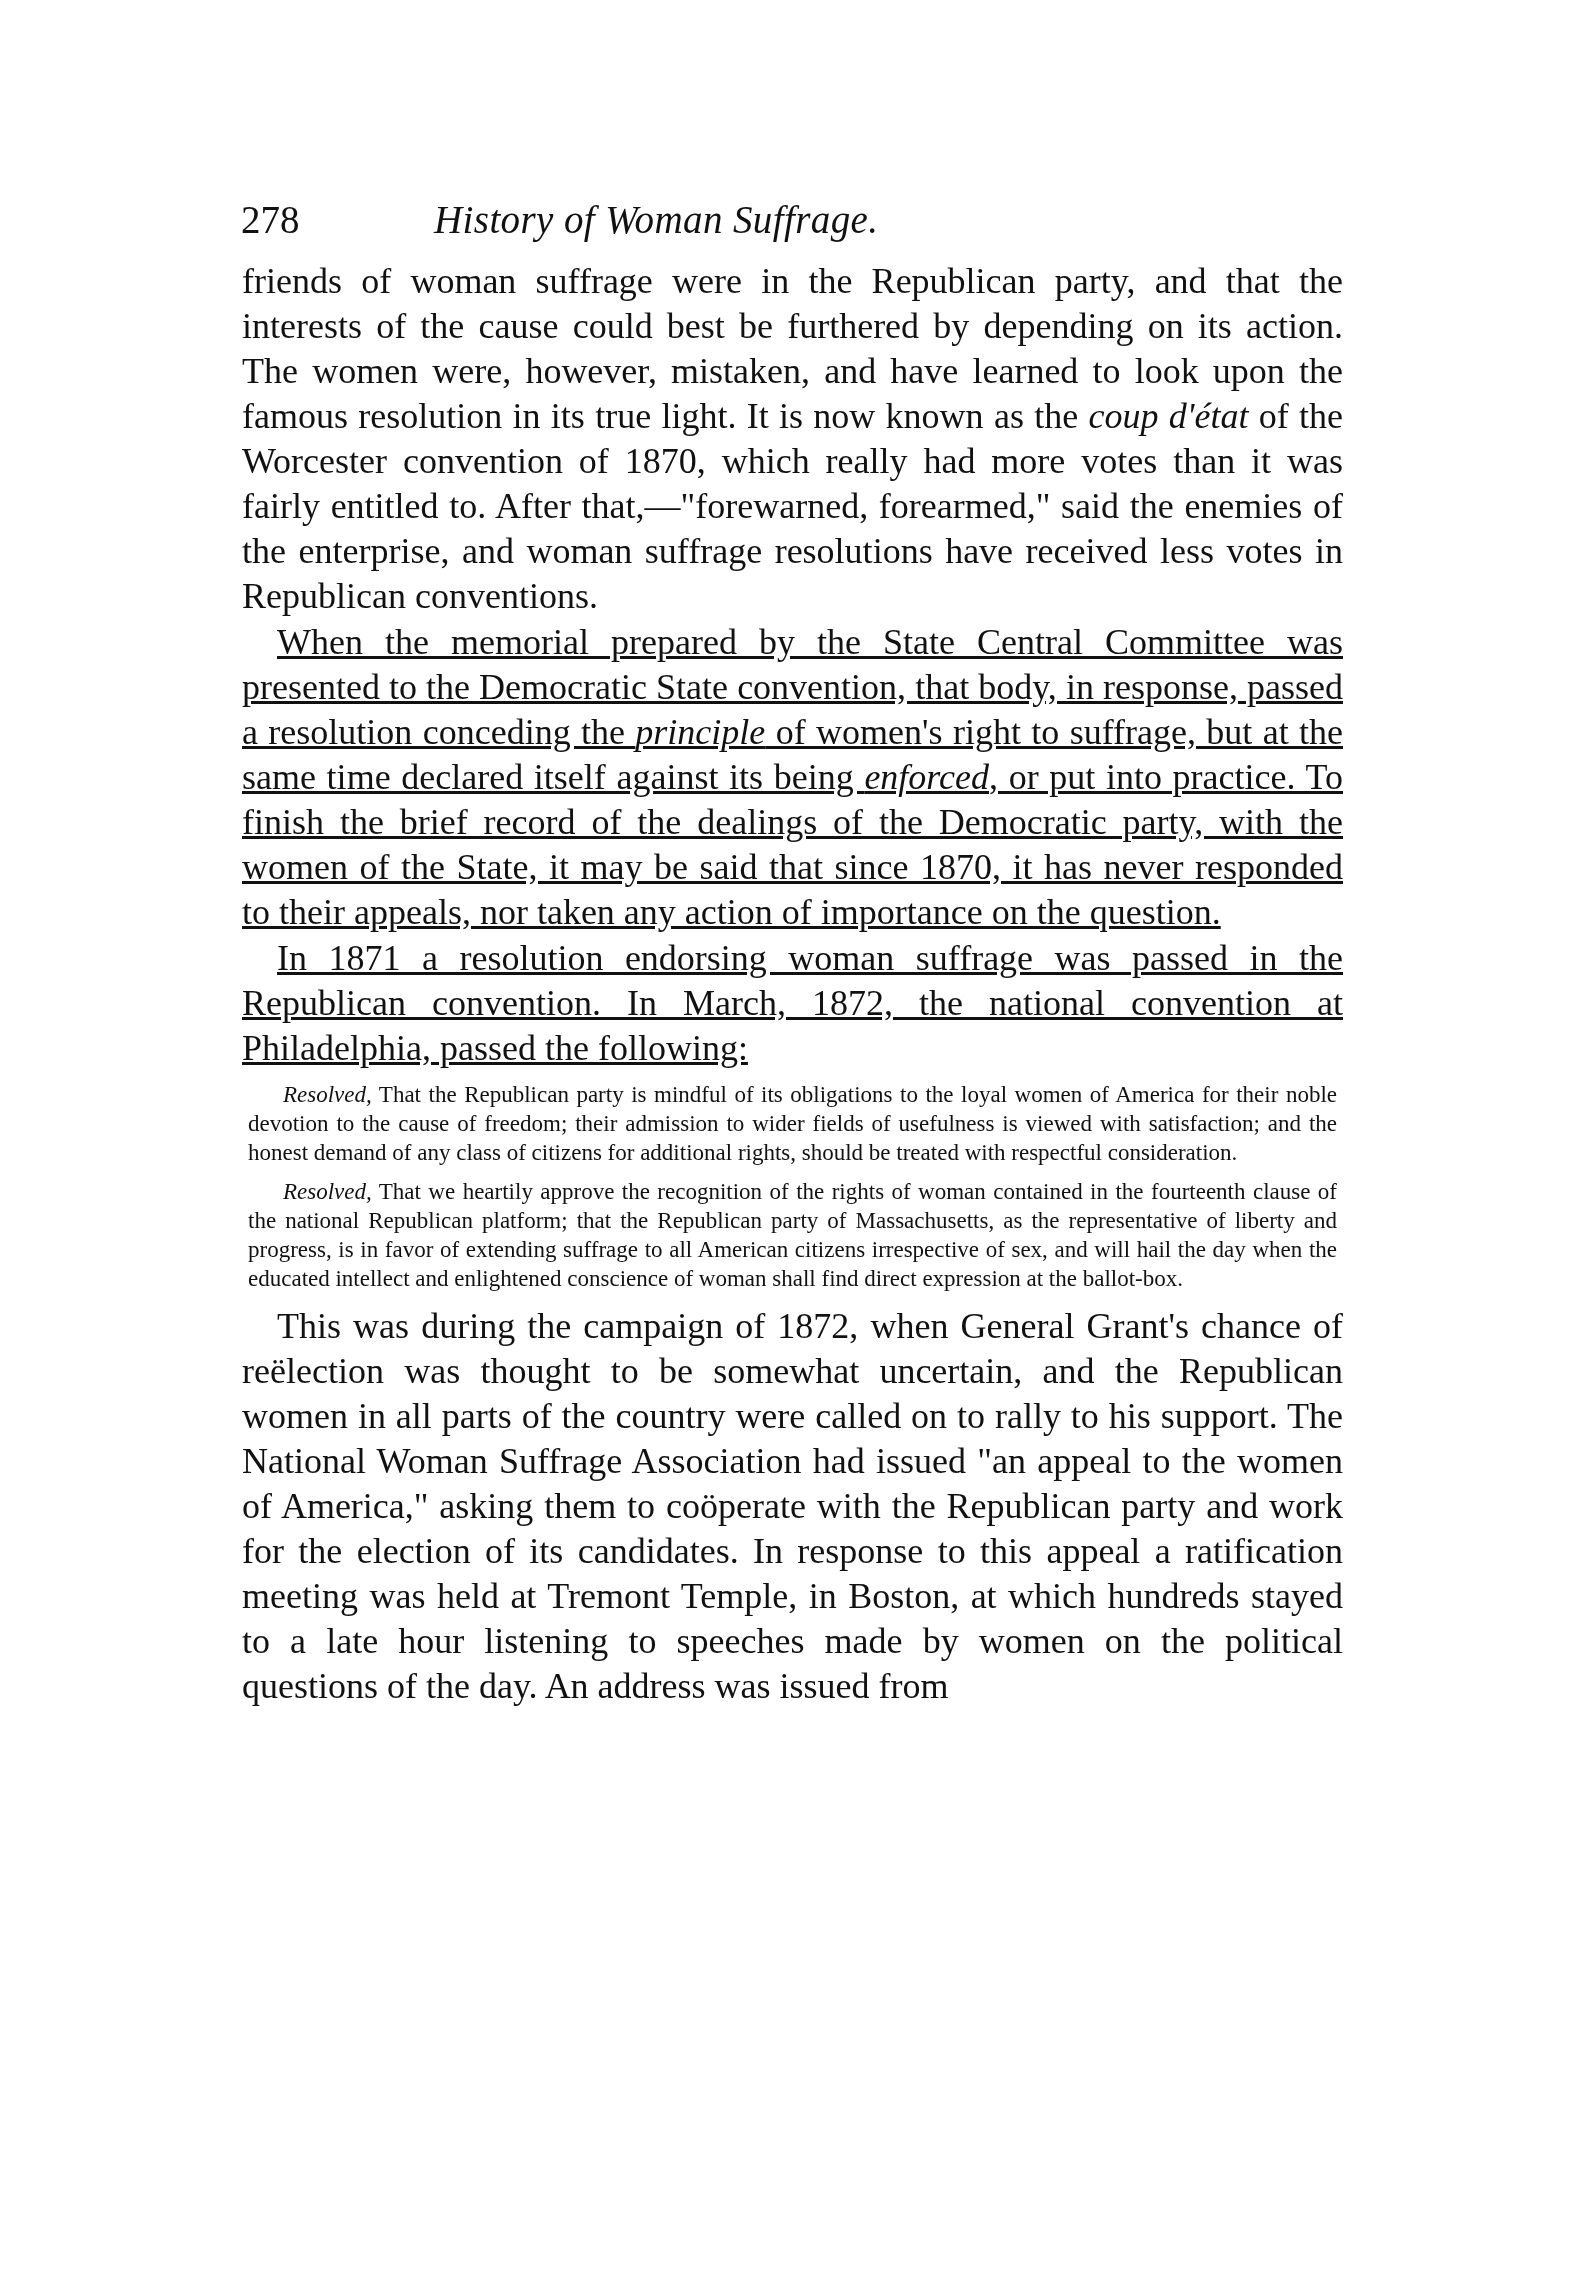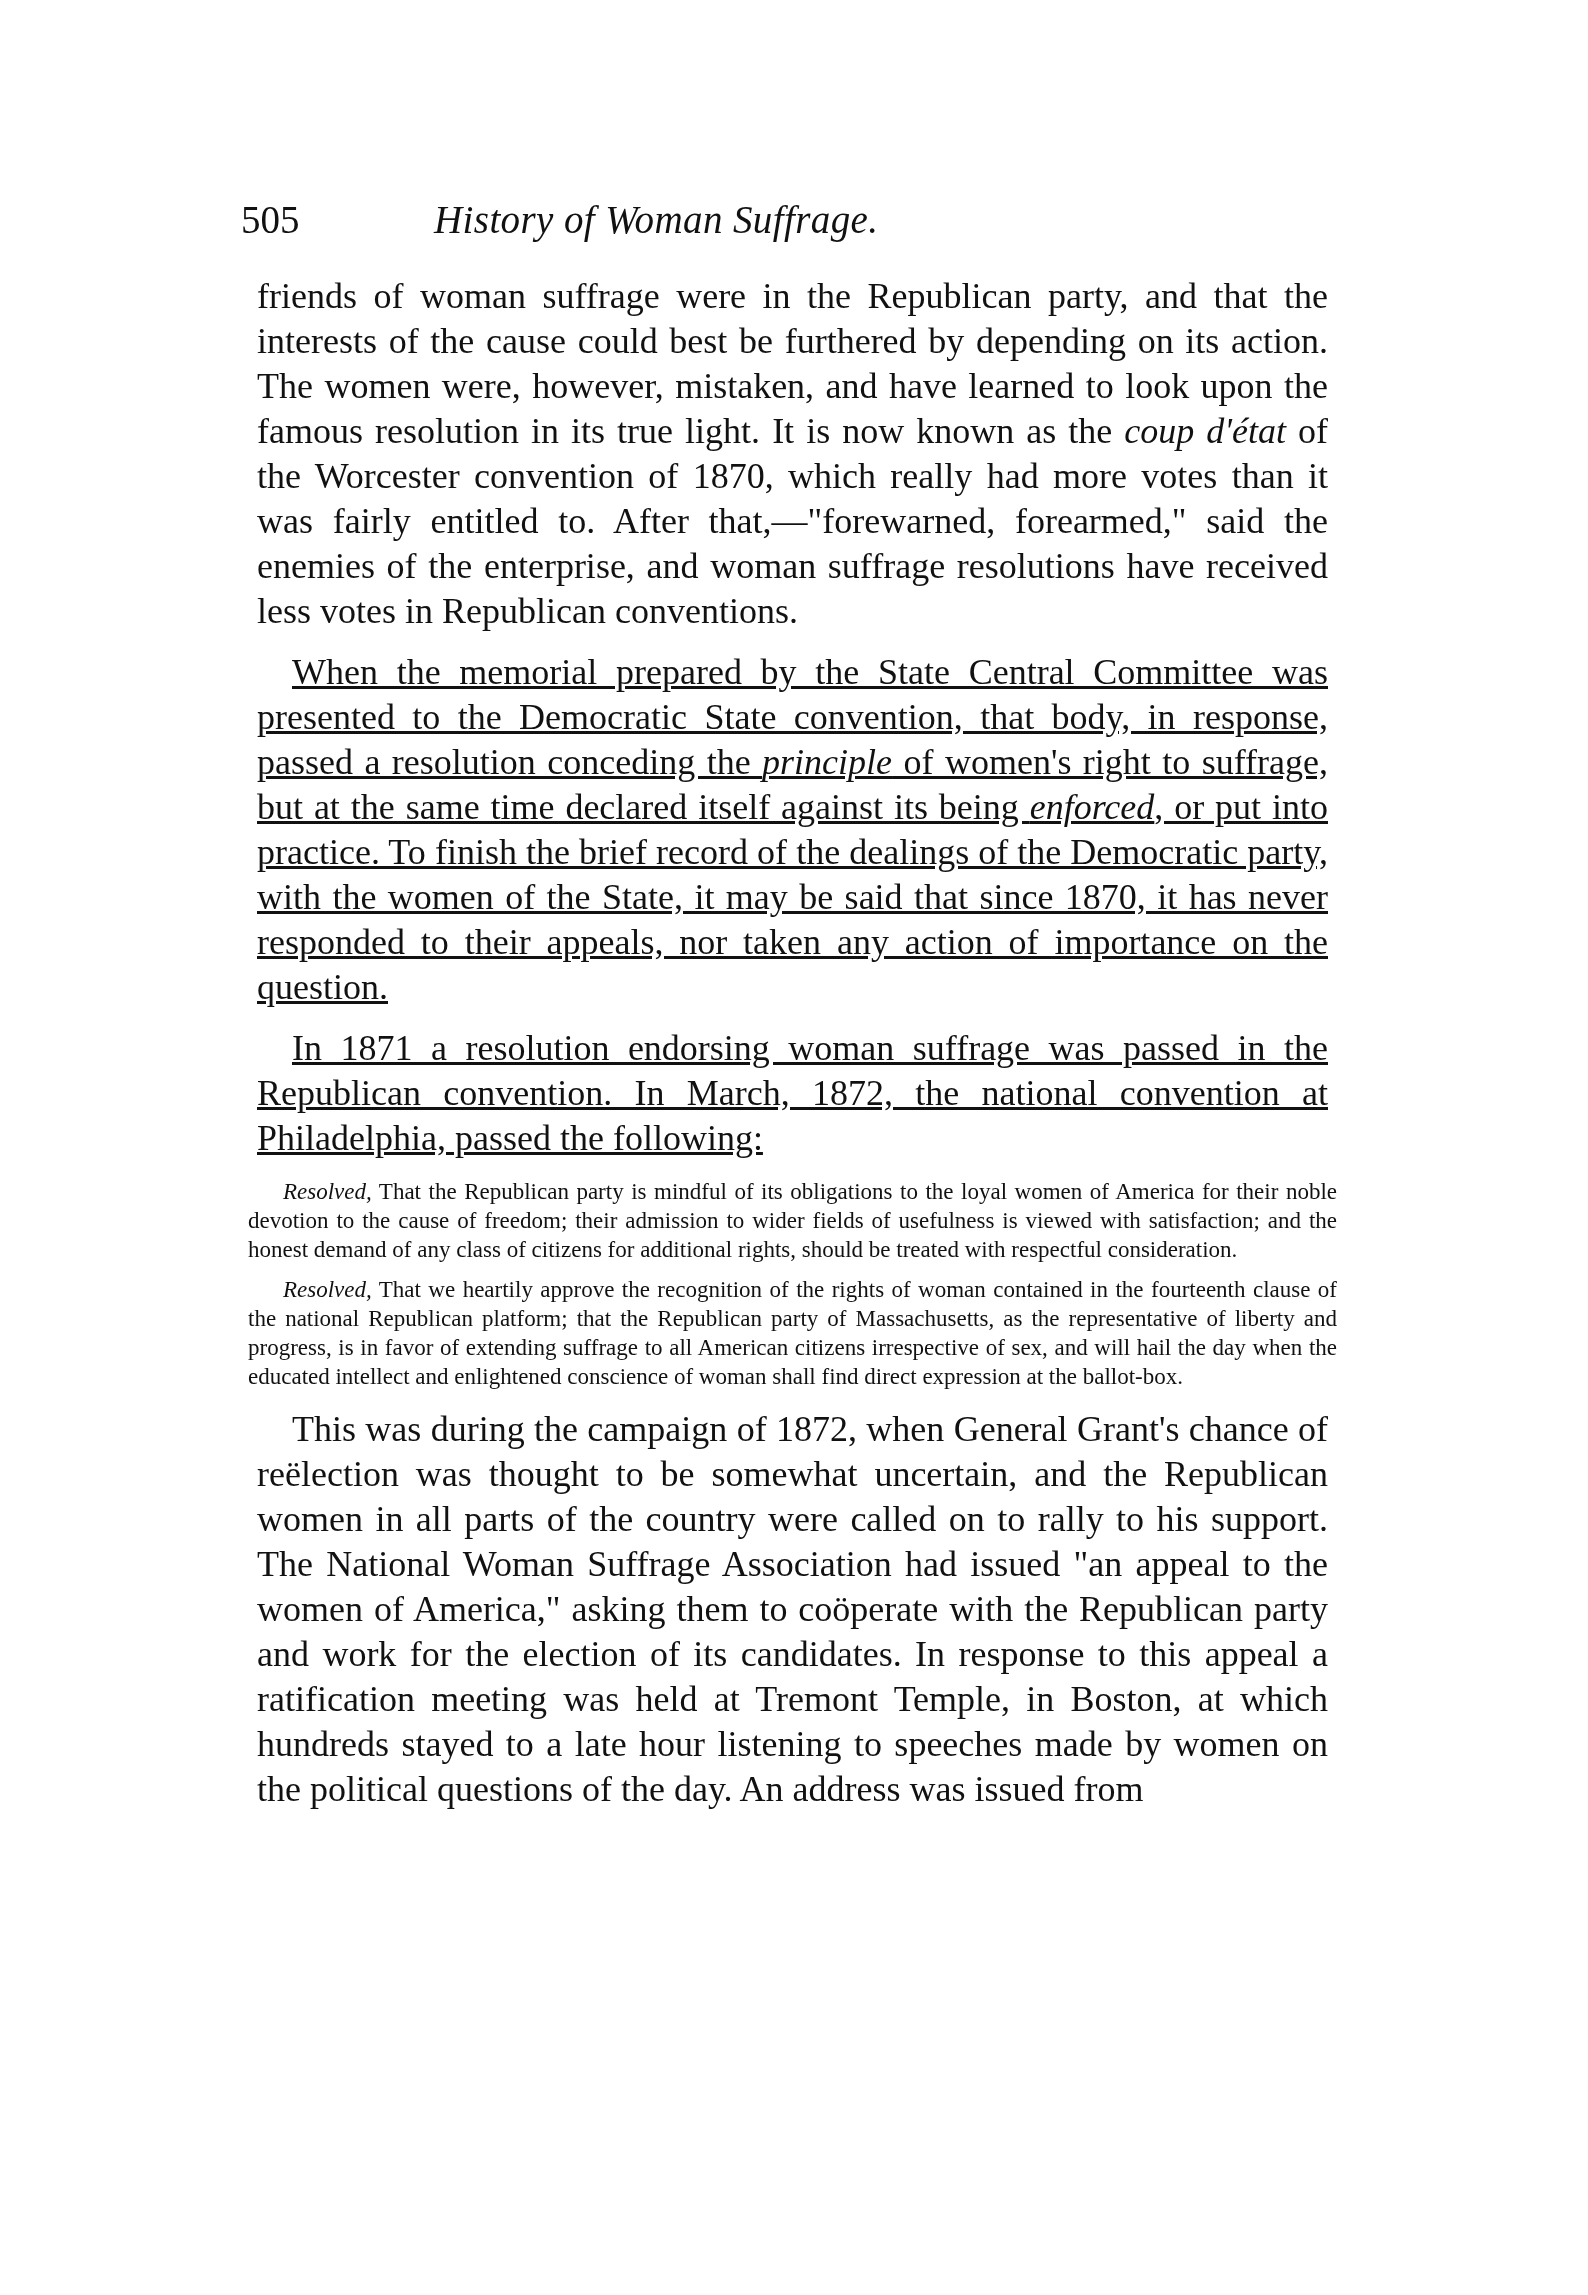--- a/index.html
+++ b/index.html
@@ -2,33 +2,33 @@
 <html style="font-size:14px"><head>
 <meta charset="utf-8">
 <style>
   html, body { margin: 0; padding: 0; background: #ffffff; }
   body { width: 1589px; height: 2295px; position: relative; overflow: hidden; color: #111; }
   .page { position: absolute; left: 241px; top: 197px; width: 1103px; font-family: "Liberation Serif", "DejaVu Serif", serif; }
   .running-head { position: relative; height: 61px; font-size: 39px; }
   .running-head .pgnum { position: absolute; left: 0; top: 0; }
   .running-head .title { position: absolute; left: 193px; top: 0; font-style: italic; letter-spacing: 0.4px; }
   .body { font-size: 36px; line-height: 45px; text-align: justify; }
-  .body p { margin: 16px; }
+  .body p { margin: 1px; }
   .body p.indent { text-indent: 35px; }
   .quote { font-size: 23px; line-height: 29px; text-align: justify; margin: 8.8px 0 10.5px 0; }
   .quote p { margin: 7px; text-indent: 35px; }
   .quote .lead { font-style: italic; }
   .gap-top { margin-top: 3.5px; text-decoration: underline; }
 </style>
 </head>
 <body>
 
 <div class="page">
   <div class="running-head">
-    <span class="pgnum">505</span>
+    <span class="pgnum">278</span>
     <span class="title">History of Woman Suffrage.</span>
   </div>
 
   <div class="body">
     <p><span>friends of woman suffrage were in the Republican party, and that the interests of the cause could best be furthered by depending on its action. The women were, however, mistaken, and have learned to look upon the famous resolution in its true light. It is now known as the </span><em>coup d'état</em><span> of the Worcester convention of 1870, which really had more votes than it was fairly entitled to. After that,—"forewarned, forearmed," said the enemies of the enterprise, and woman suffrage resolutions have received less votes in Republican conventions.</span></p>
 
     <p class="indent gap-top"><span>When the memorial prepared by the State Central Committee was presented to the Democratic State convention, that body, in response, passed a resolution conceding the </span><em>principle</em><span> of women's right to suffrage, but at the same time declared itself against its being </span><em>enforced</em><span>, or put into practice. To finish the brief record of the dealings of the Democratic party, with the women of the State, it may be said that since 1870, it has never responded to their appeals, nor taken any action of importance on the question.</span></p>
 
     <p class="indent gap-top">In 1871 a resolution endorsing woman suffrage was passed in the Republican convention. In March, 1872, the national convention at Philadelphia, passed the following:</p>
   </div>

